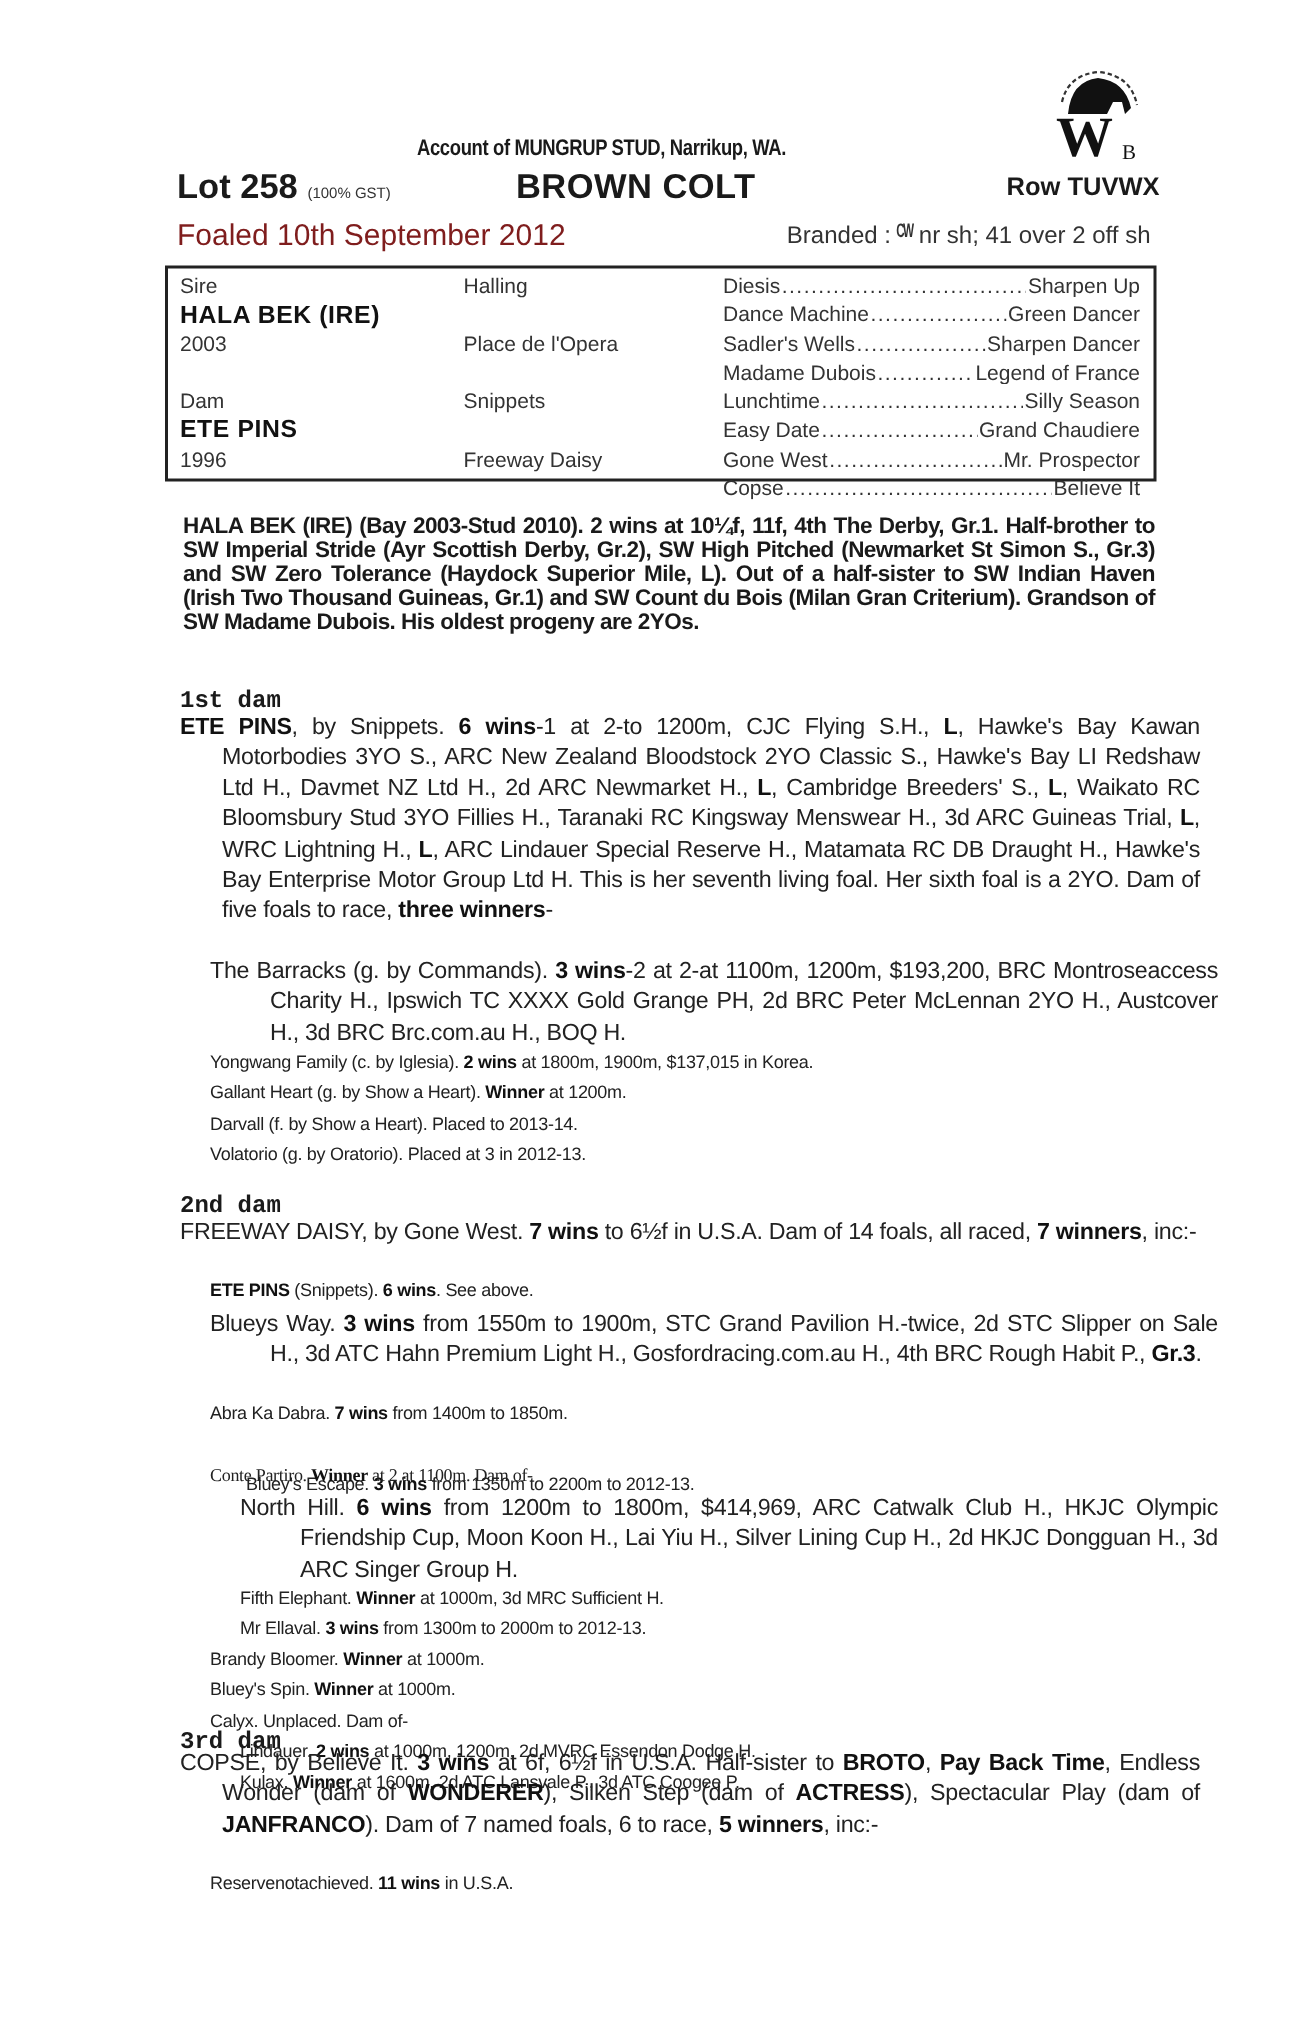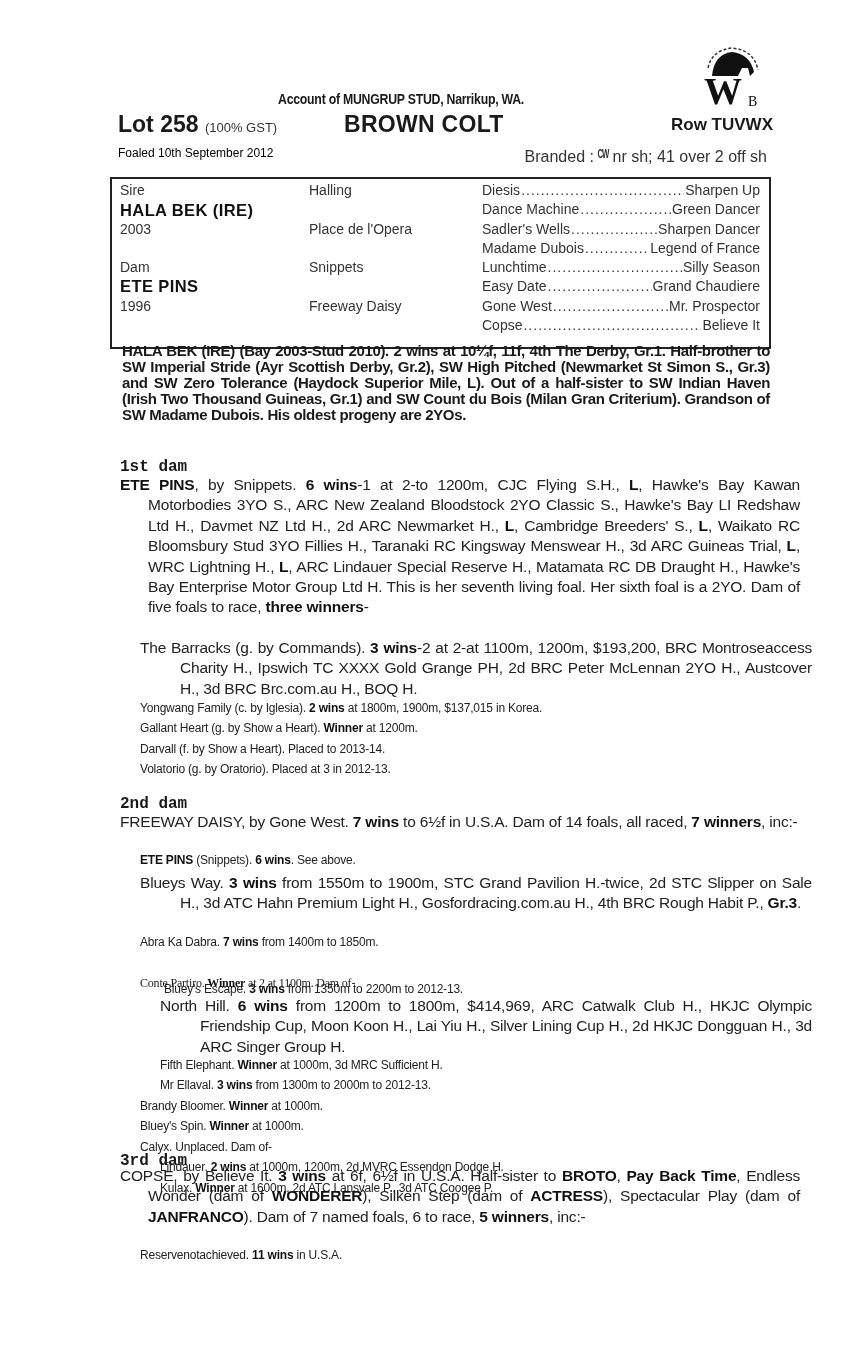--- a/index.html
+++ b/index.html
@@ -4,29 +4,29 @@
   <style>
     html, body { margin: 0; padding: 0; background: #ffffff; }
     body { width: 860px; height: 1356px; position: relative; overflow: hidden; color: #1a1a1a; font-family: "Liberation Sans", sans-serif; }
     .page { position: absolute; left: 110px; top: 0; width: 665px; }
 
     .account { position: absolute; left: 168px; top: 90px; font-family: "Liberation Sans", sans-serif; font-weight: bold; font-size: 15px; letter-spacing: -0.3px; transform: scaleX(0.82); transform-origin: left center; white-space: nowrap; }
     .logo { position: absolute; left: 588px; top: 46px; width: 68px; height: 64px; }
 
     .lot-line { position: absolute; left: 8px; top: 111px; width: 655px; height: 30px; }
     .lot { position: absolute; left: 0; top: 0; font-weight: 900; font-size: 23px; white-space: nowrap; }
-    .lot .gst { font-weight: normal; font-size: 13px; color: #333; }
+    .lot .gst { font-weight: normal; font-size: 10px; color: #333; }
     .colt { position: absolute; left: 226px; top: 0; font-weight: 900; font-size: 23px; letter-spacing: 0.3px; }
     .row { position: absolute; right: 0; top: 4px; font-weight: 900; font-size: 17px; }
 
-    .foaled { position: absolute; left: 8px; top: 146px; font-size: 12px; color: #000000; }
+    .foaled { position: absolute; left: 8px; top: 146px; font-size: 20px; color: #7f1d1d; }
     .branded { position: absolute; right: 8px; top: 146px; font-size: 16px; color: #333; white-space: nowrap; }
     .brand-glyph { display: inline-block; font-weight: bold; font-size: 13px; transform: scaleX(0.6); vertical-align: 4px; margin: 0 -4px; letter-spacing: -2px; }
 
-    .pedigree { position: absolute; left: 0; top: 177px; width: 661px; height: 172px; border: 2px solid #222; box-sizing: border-box; }
+    .pedigree { position: absolute; left: 0; top: 177px; width: 661px; height: 144px; border: 2px solid #222; box-sizing: border-box; }
     .ped-cell { position: absolute; font-size: 14px; color: #333; white-space: nowrap; }
     .ped-horse { font-weight: 900; font-size: 16.5px; color: #111; letter-spacing: 0.4px; }
     .anc { position: absolute; left: 370px; width: 278px; font-size: 14px; color: #333; display: flex; align-items: baseline; overflow: hidden; }
     .anc .l { white-space: nowrap; }
     .anc .dots { flex: 1; overflow: hidden; white-space: nowrap; letter-spacing: 1px; margin: 0 1px; }
     .anc .dots::after { content: "........................................................................................"; }
     .anc .r { white-space: nowrap; }
 
     .sire-note { position: absolute; left: 12px; top: 343px; width: 648px; font-family: "Liberation Sans", sans-serif; font-weight: bold; font-size: 15px; line-height: 16px; text-align: justify; transform: scaleX(1); letter-spacing: -0.35px; }
 

